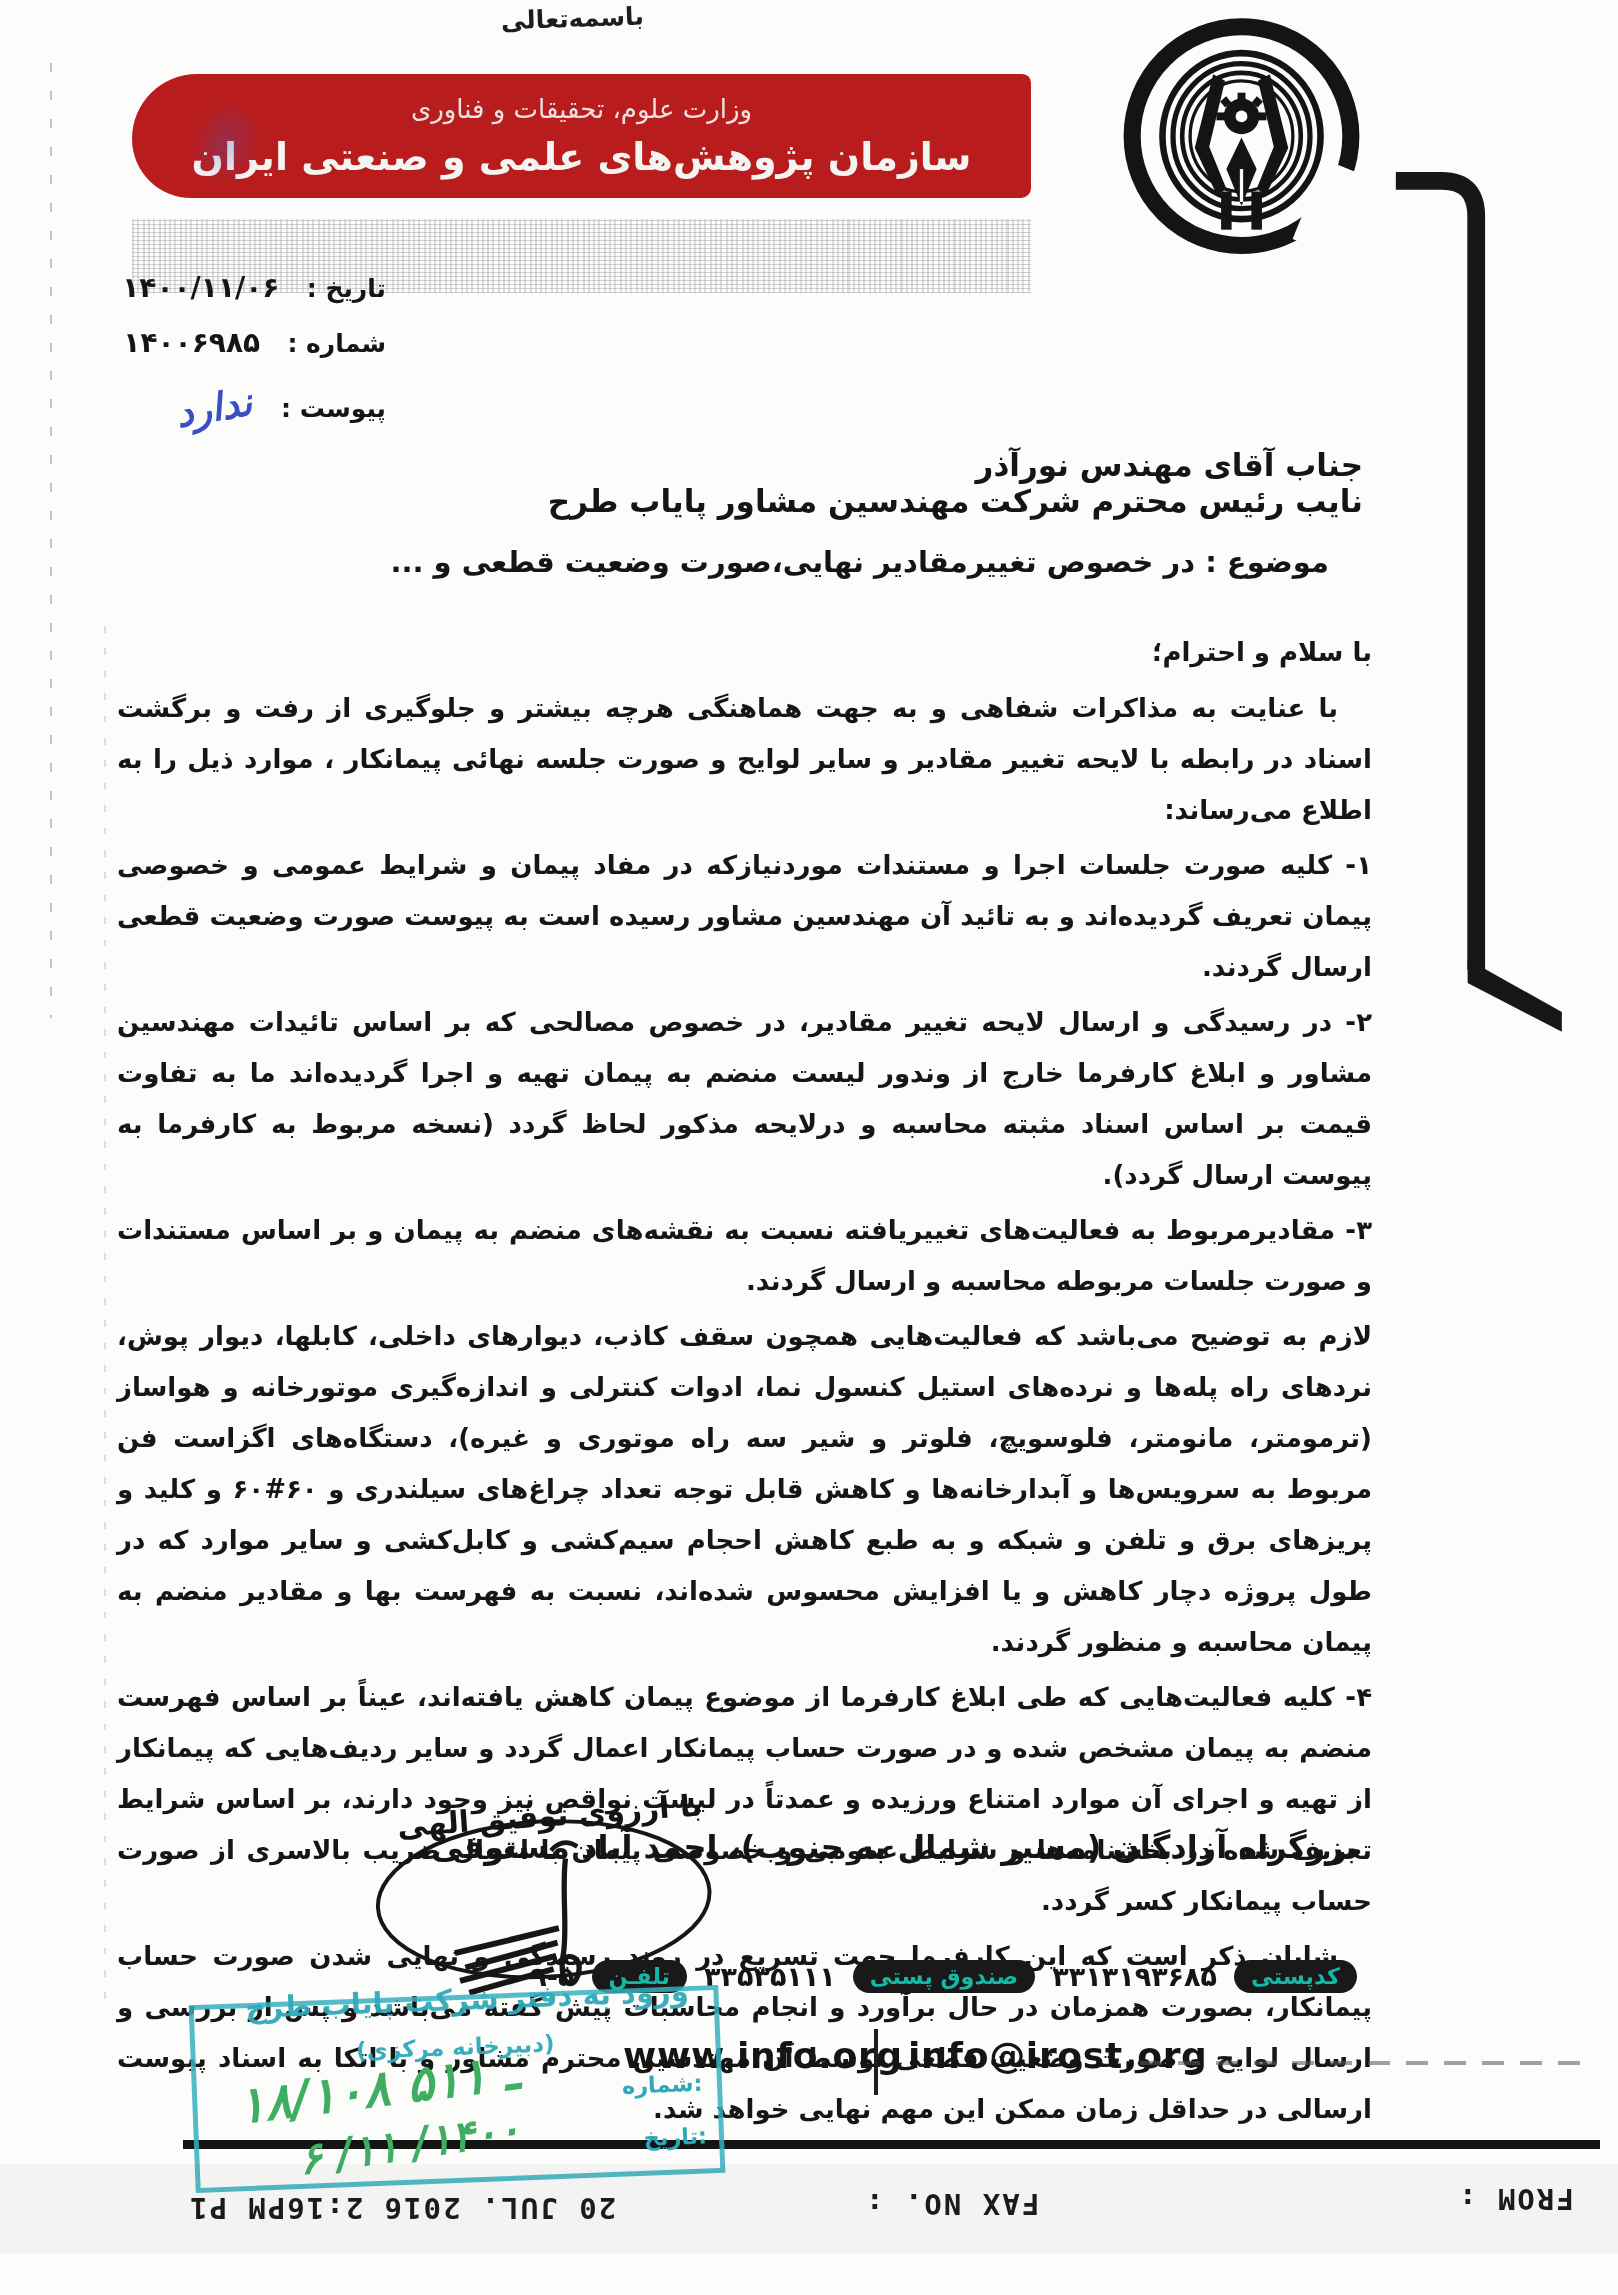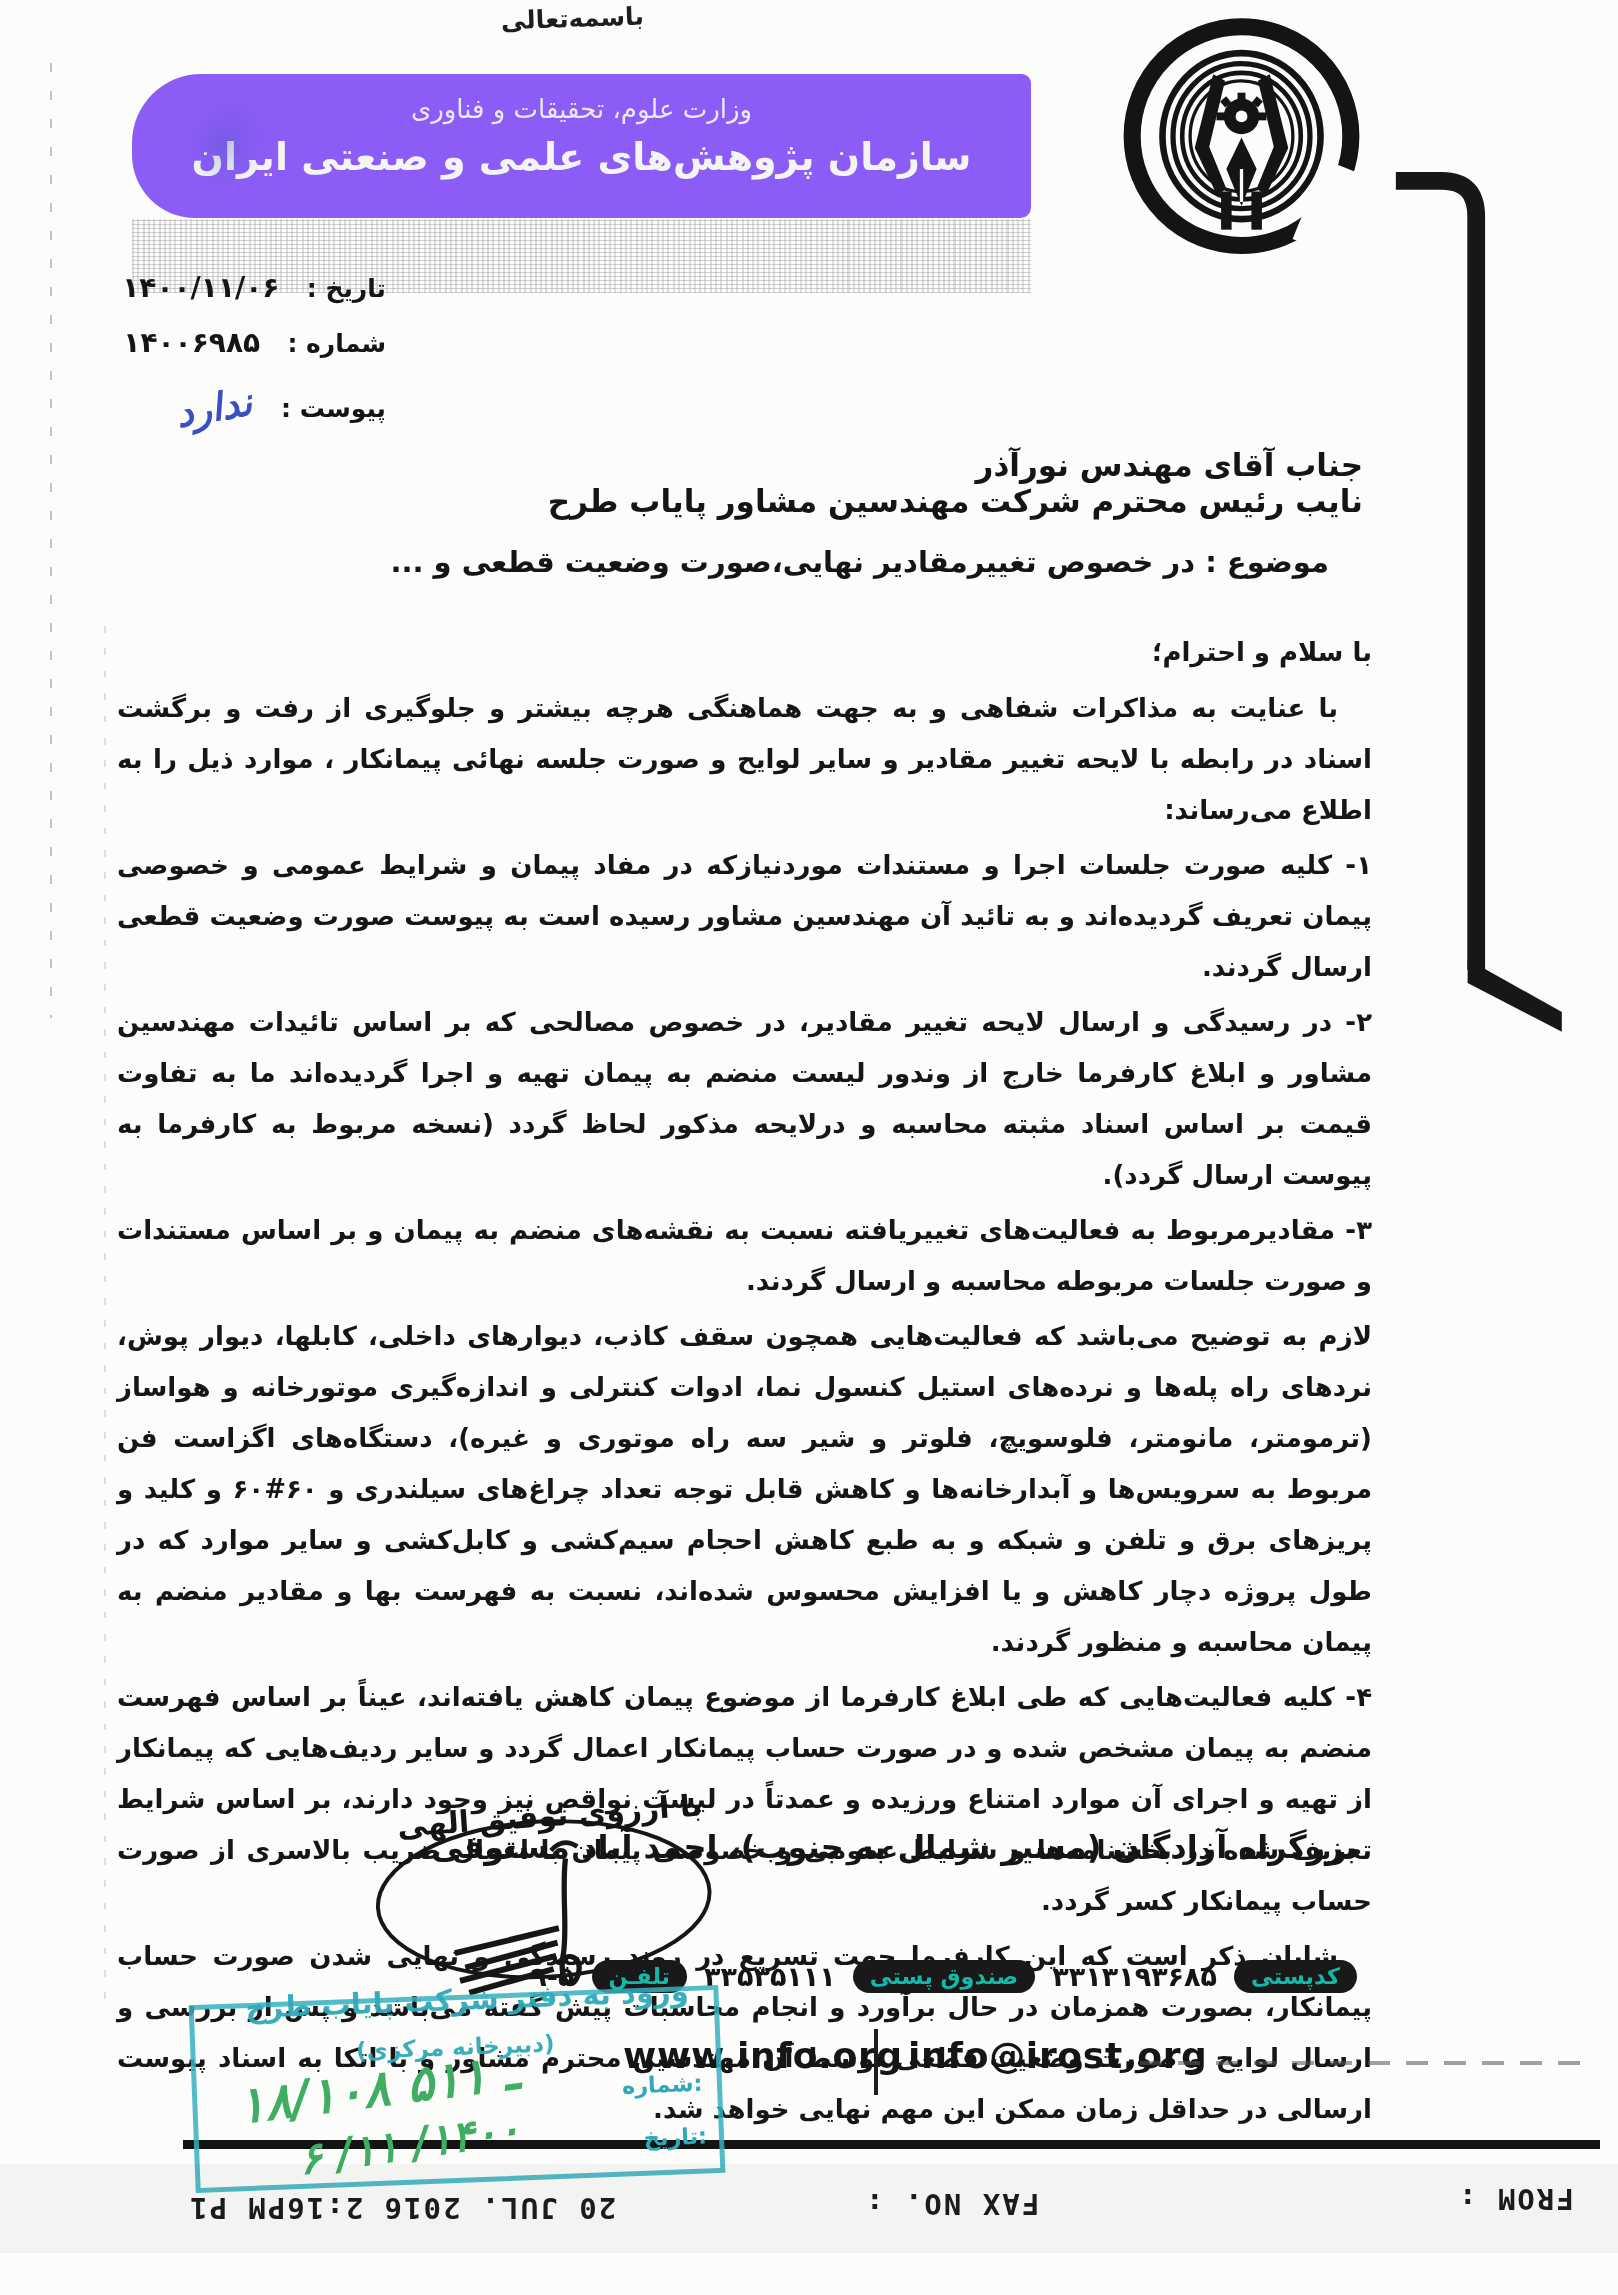--- a/index.html
+++ b/index.html
@@ -11,22 +11,22 @@
     font-family:"DejaVu Sans","Liberation Sans",sans-serif;
     color:#151515;
   }
   
   .bismillah{
     position:absolute;left:501px;top:4px;
     font-size:25px;font-weight:bold;color:#1d1d1d;
     transform:rotate(-2deg);
   }
   .banner{
-    position:absolute;left:132px;top:74px;width:899px;height:144px;
-    background:#8b5cf6;
+    position:absolute;left:132px;top:74px;width:899px;height:124px;
+    background:#b91c1c;
     border-radius:69px 9.2px 10.5px 63px;
     text-align:center;color:#f4f4f2;
   }
   .banner .line1{font-size:26px;margin-top:20px;letter-spacing:0.7px;opacity:.92;}
   .banner .line2{font-size:38px;font-weight:bold;margin-top:10.5px;letter-spacing:0.7px;}
   .noise-band{
     position:absolute;left:132px;top:219px;width:899px;height:74px;
     background-image:
       repeating-linear-gradient(0deg, rgba(20,20,20,.5) 0 1.3px, transparent 1.3px 4px),
       repeating-linear-gradient(90deg, rgba(20,20,20,.35) 0 2px, transparent 2px 5.3px);

